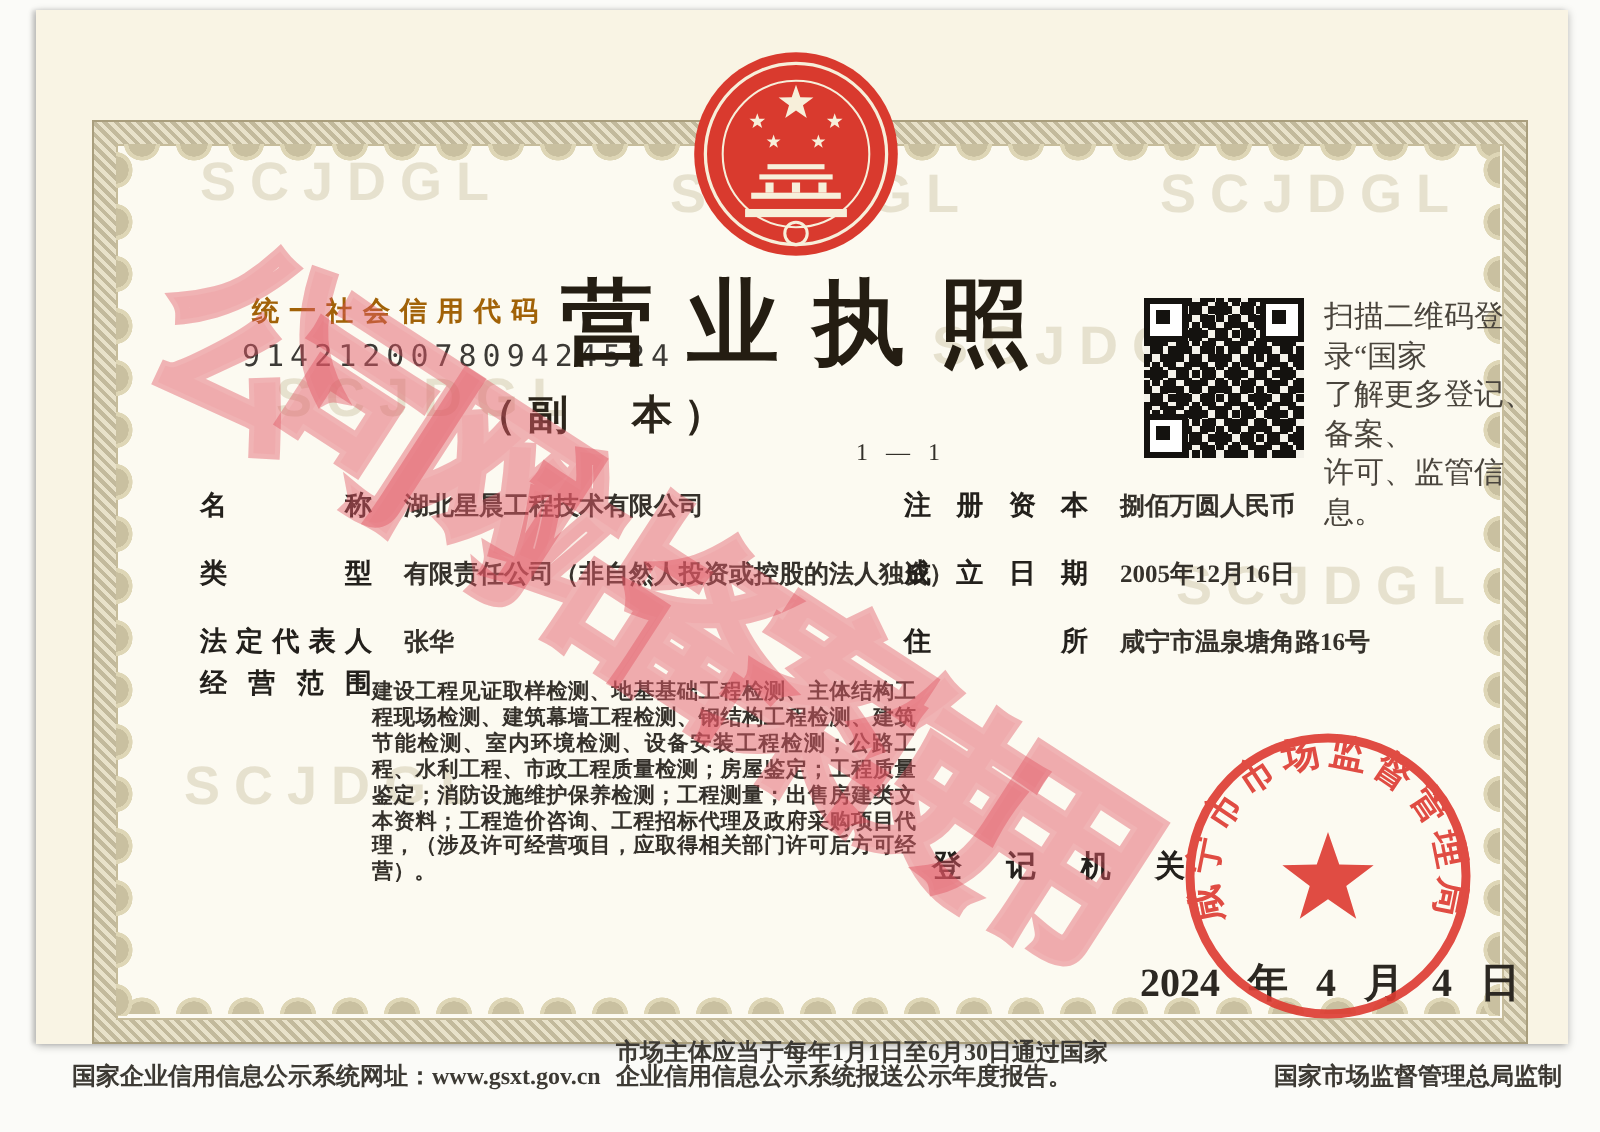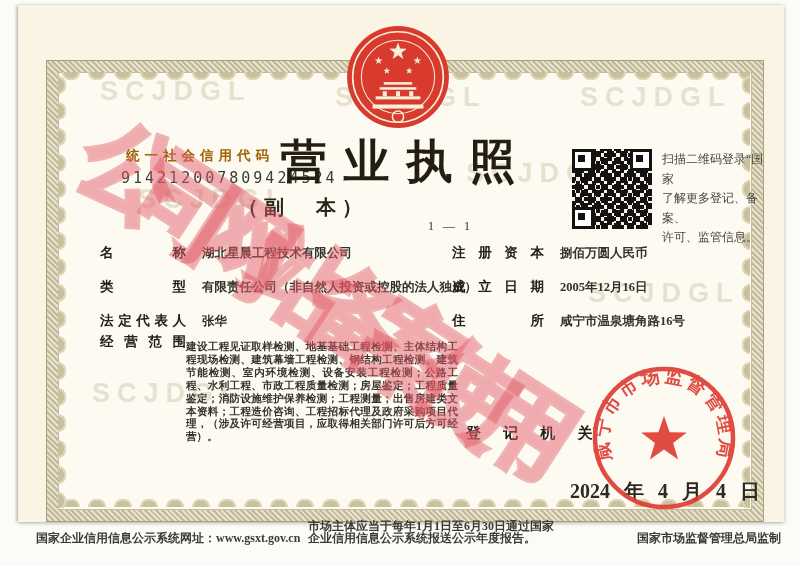--- a/index.html
+++ b/index.html
@@ -58,21 +58,21 @@
   .qr{
     left:572px;top:149px;width:80px;height:80px;z-index:4;background-color:#f4f2ea;
     background-image:
       conic-gradient(#14120f 25%,transparent 0 50%,#14120f 0 75%,transparent 0),
       conic-gradient(#14120f 25%,transparent 0 50%,#14120f 0 75%,transparent 0);
     background-size:8px 8px,13px 13px;background-position:0 0,3px 2px;
   }
   .finder{position:absolute;width:16px;height:16px;border:3px solid #14120f;background:#fff;}
   .finder::after{content:"";position:absolute;left:3px;top:3px;width:7px;height:7px;background:#14120f;}
   .f-tl{left:0;top:0;} .f-tr{right:0;top:0;} .f-bl{left:0;bottom:0;}
-  .qr-caption{left:662px;top:150px;width:112px;font-size:12px;line-height:19.5px;
+  .qr-caption{left:662px;top:150px;width:112px;font-size:15px;line-height:19.5px;
     color:#4a453d;z-index:4;}
   
   .row{z-index:4;white-space:nowrap;}
   .flabel{display:inline-block;width:86px;text-align:justify;text-align-last:justify;
     font-family:"Liberation Sans",sans-serif;font-weight:bold;font-size:13.5px;color:#23201c;
     vertical-align:top;}
   .fvalue{display:inline-block;margin-left:12px;font-size:12.5px;font-weight:600;color:#35312b;
     vertical-align:top;padding-top:1px;}
   .scope-text{left:186px;top:341px;width:272px;font-size:10.6px;line-height:12.9px;
     font-weight:600;color:#35312b;text-align:justify;z-index:4;}

